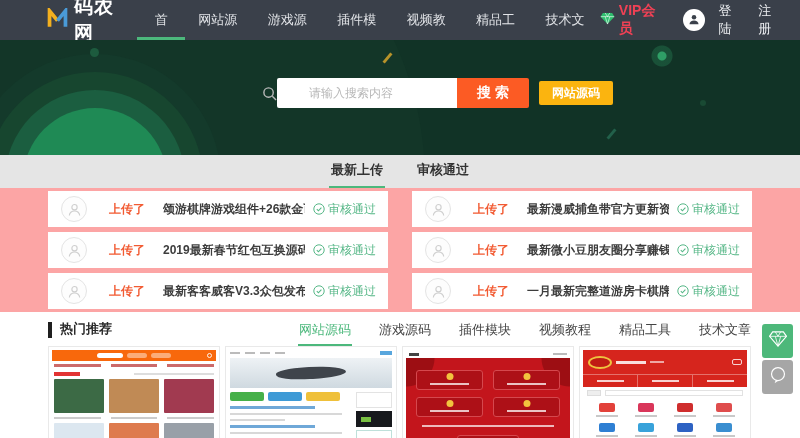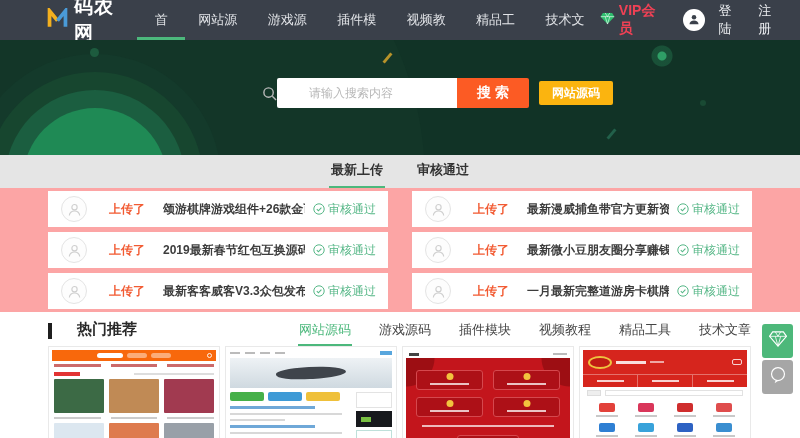--- a/index.html
+++ b/index.html
@@ -61,21 +61,21 @@
   .feed-card { background:#fff; display:flex; align-items:center; font-size:12px; cursor:pointer; }
   .feed-avatar { width:26px; height:26px; min-width:26px; border-radius:50%; border:1px solid #e4e4e4;
     margin-left:13px; display:flex; align-items:center; justify-content:center; background:#fdfdfd; }
   .feed-action { color:var(--action-red,#f25b33); font-weight:bold; margin-left:22px; white-space:nowrap; }
   .feed-title { color:#3d3d3d; font-weight:bold; margin-left:18px; flex:1; white-space:nowrap; overflow:hidden; }
   .feed-status { color:var(--status-green,#56b787); display:flex; align-items:center; gap:3px;
     margin:0 12px 0 8px; white-space:nowrap; }
 
   
   .recommend-header { height:30px; padding:8px 48px 0; display:flex; align-items:flex-start; }
-  .recommend-title { display:flex; align-items:flex-end; gap:25px; font-size:15px; font-weight:bold; color:#2a2a2a; }
+  .recommend-title { display:flex; align-items:flex-end; gap:8px; font-size:13px; font-weight:bold; color:#2a2a2a; }
   .title-bar { width:4px; height:16px; background:#1f1f1f; }
   .recommend-tabs { margin-left:auto; display:flex; gap:26px; }
   .rec-tab { font-size:13px; color:#444; padding:1px 1px 5px; border-bottom:2px solid transparent; cursor:pointer; }
   .rec-tab.active { color:var(--accent,#4cb87c); border-bottom-color:var(--accent,#4cb87c); }
 
   
   .cards { display:flex; gap:5px; padding:4px 48px 0; }
   .thumb-card { width:172px; height:120px; background:#fff; border:1px solid #e9e9e9; overflow:hidden; cursor:pointer; }
 
   

